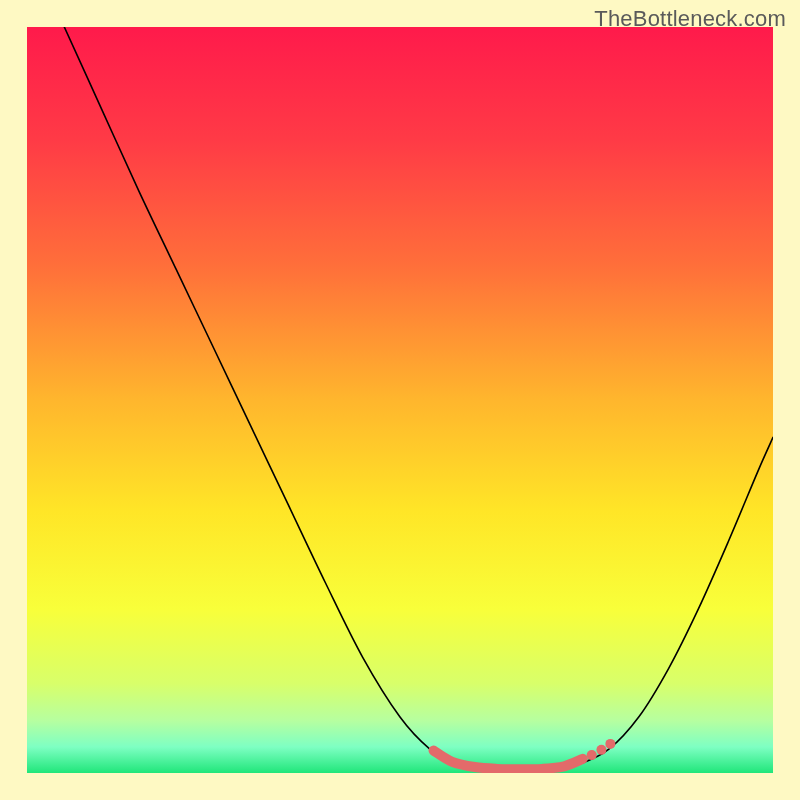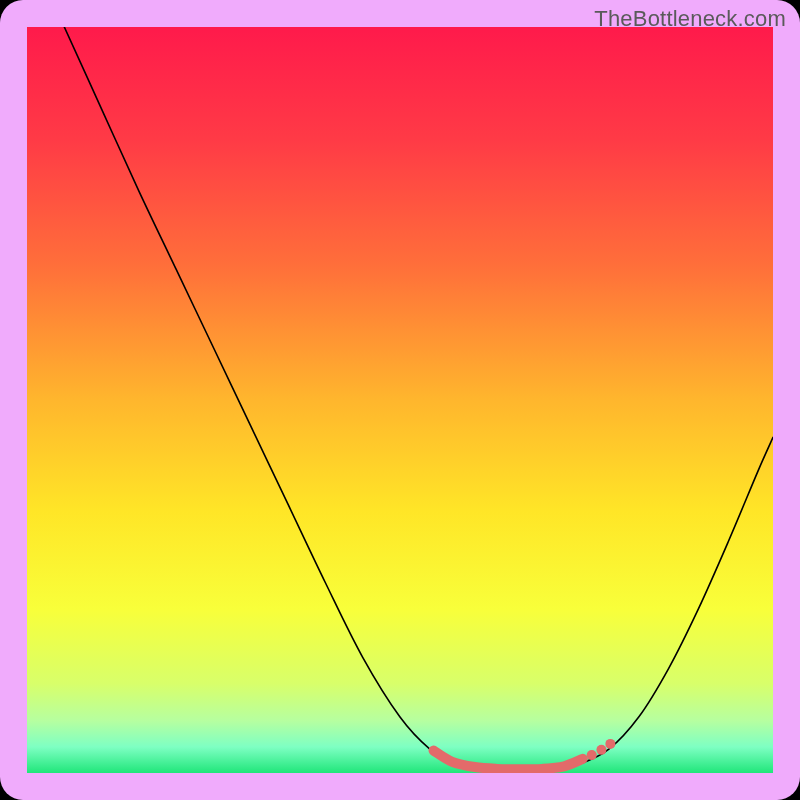--- a/index.html
+++ b/index.html
@@ -8,22 +8,21 @@
     width: 800px;
     height: 800px;
     background: #000;
     font-family: Arial, Helvetica, sans-serif;
     overflow: hidden;
   }
   .frame {
     position: relative;
     width: 800px;
     height: 800px;
-    background: #f0abfc;
-    border-radius: 23px;
+    background: #fef9c3;
   }
   .watermark {
     position: absolute;
     top: 6px;
     right: 14px;
     color: #5a5a5a;
     font-size: 22px;
     font-weight: 500;
     letter-spacing: 0.2px;
     user-select: none;

